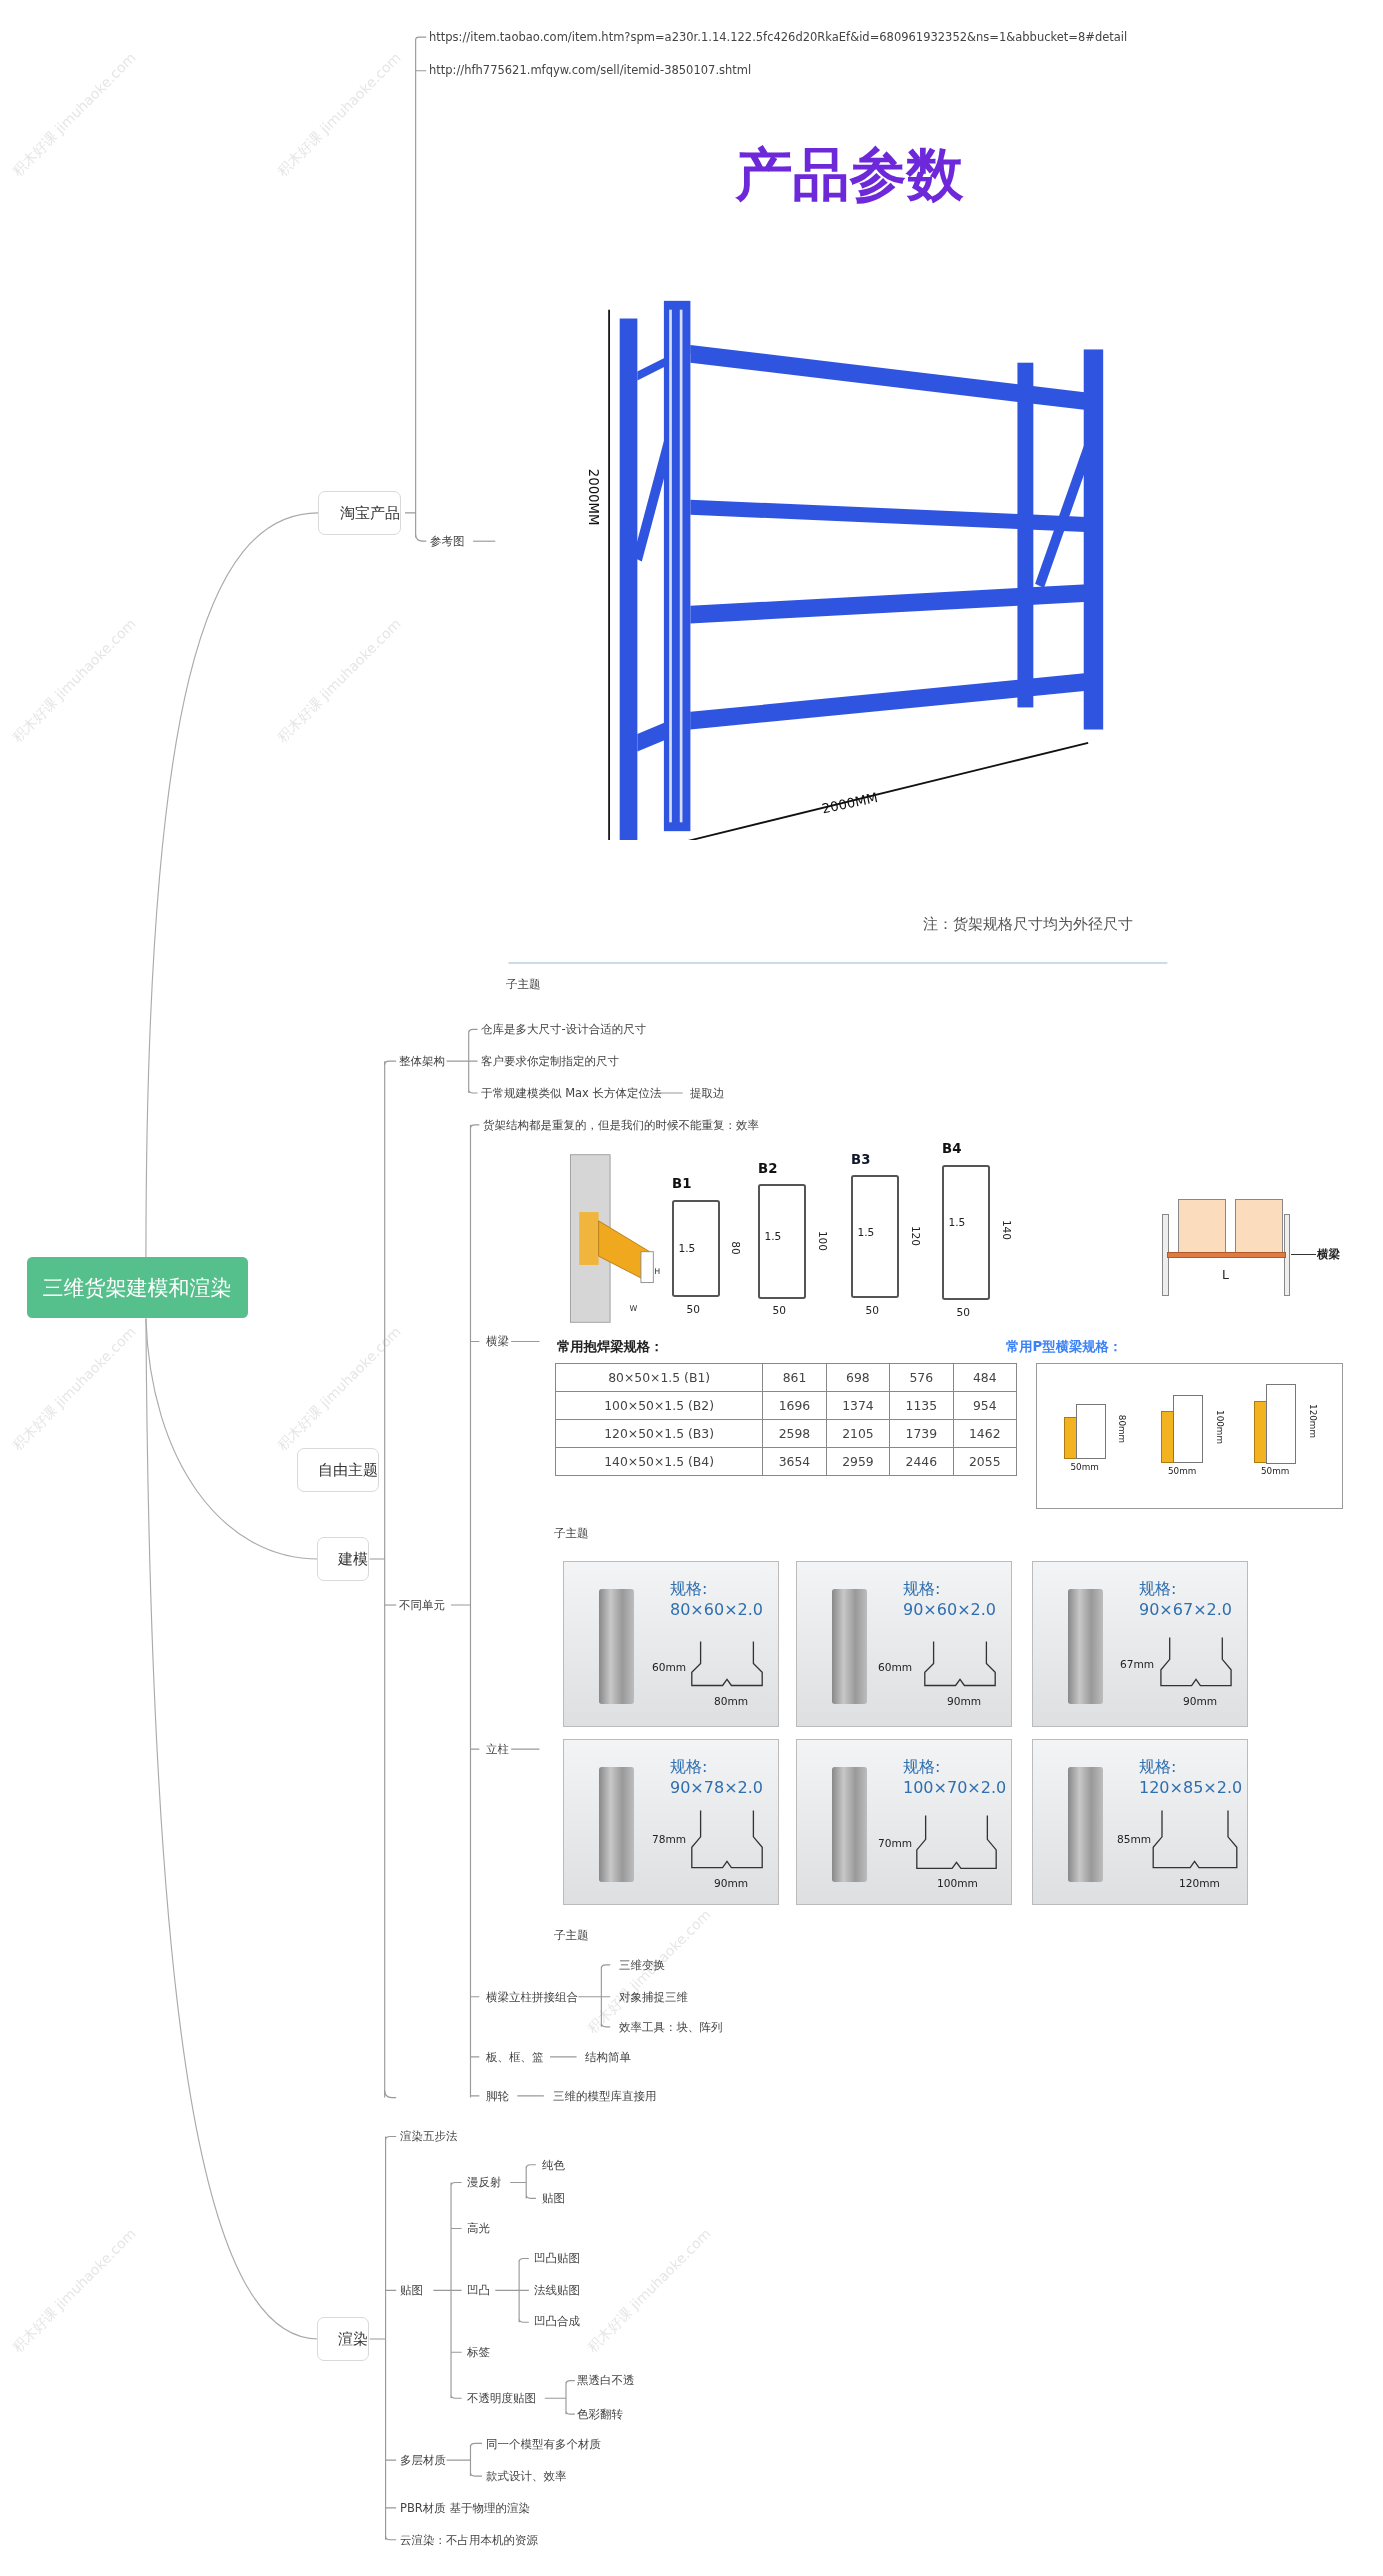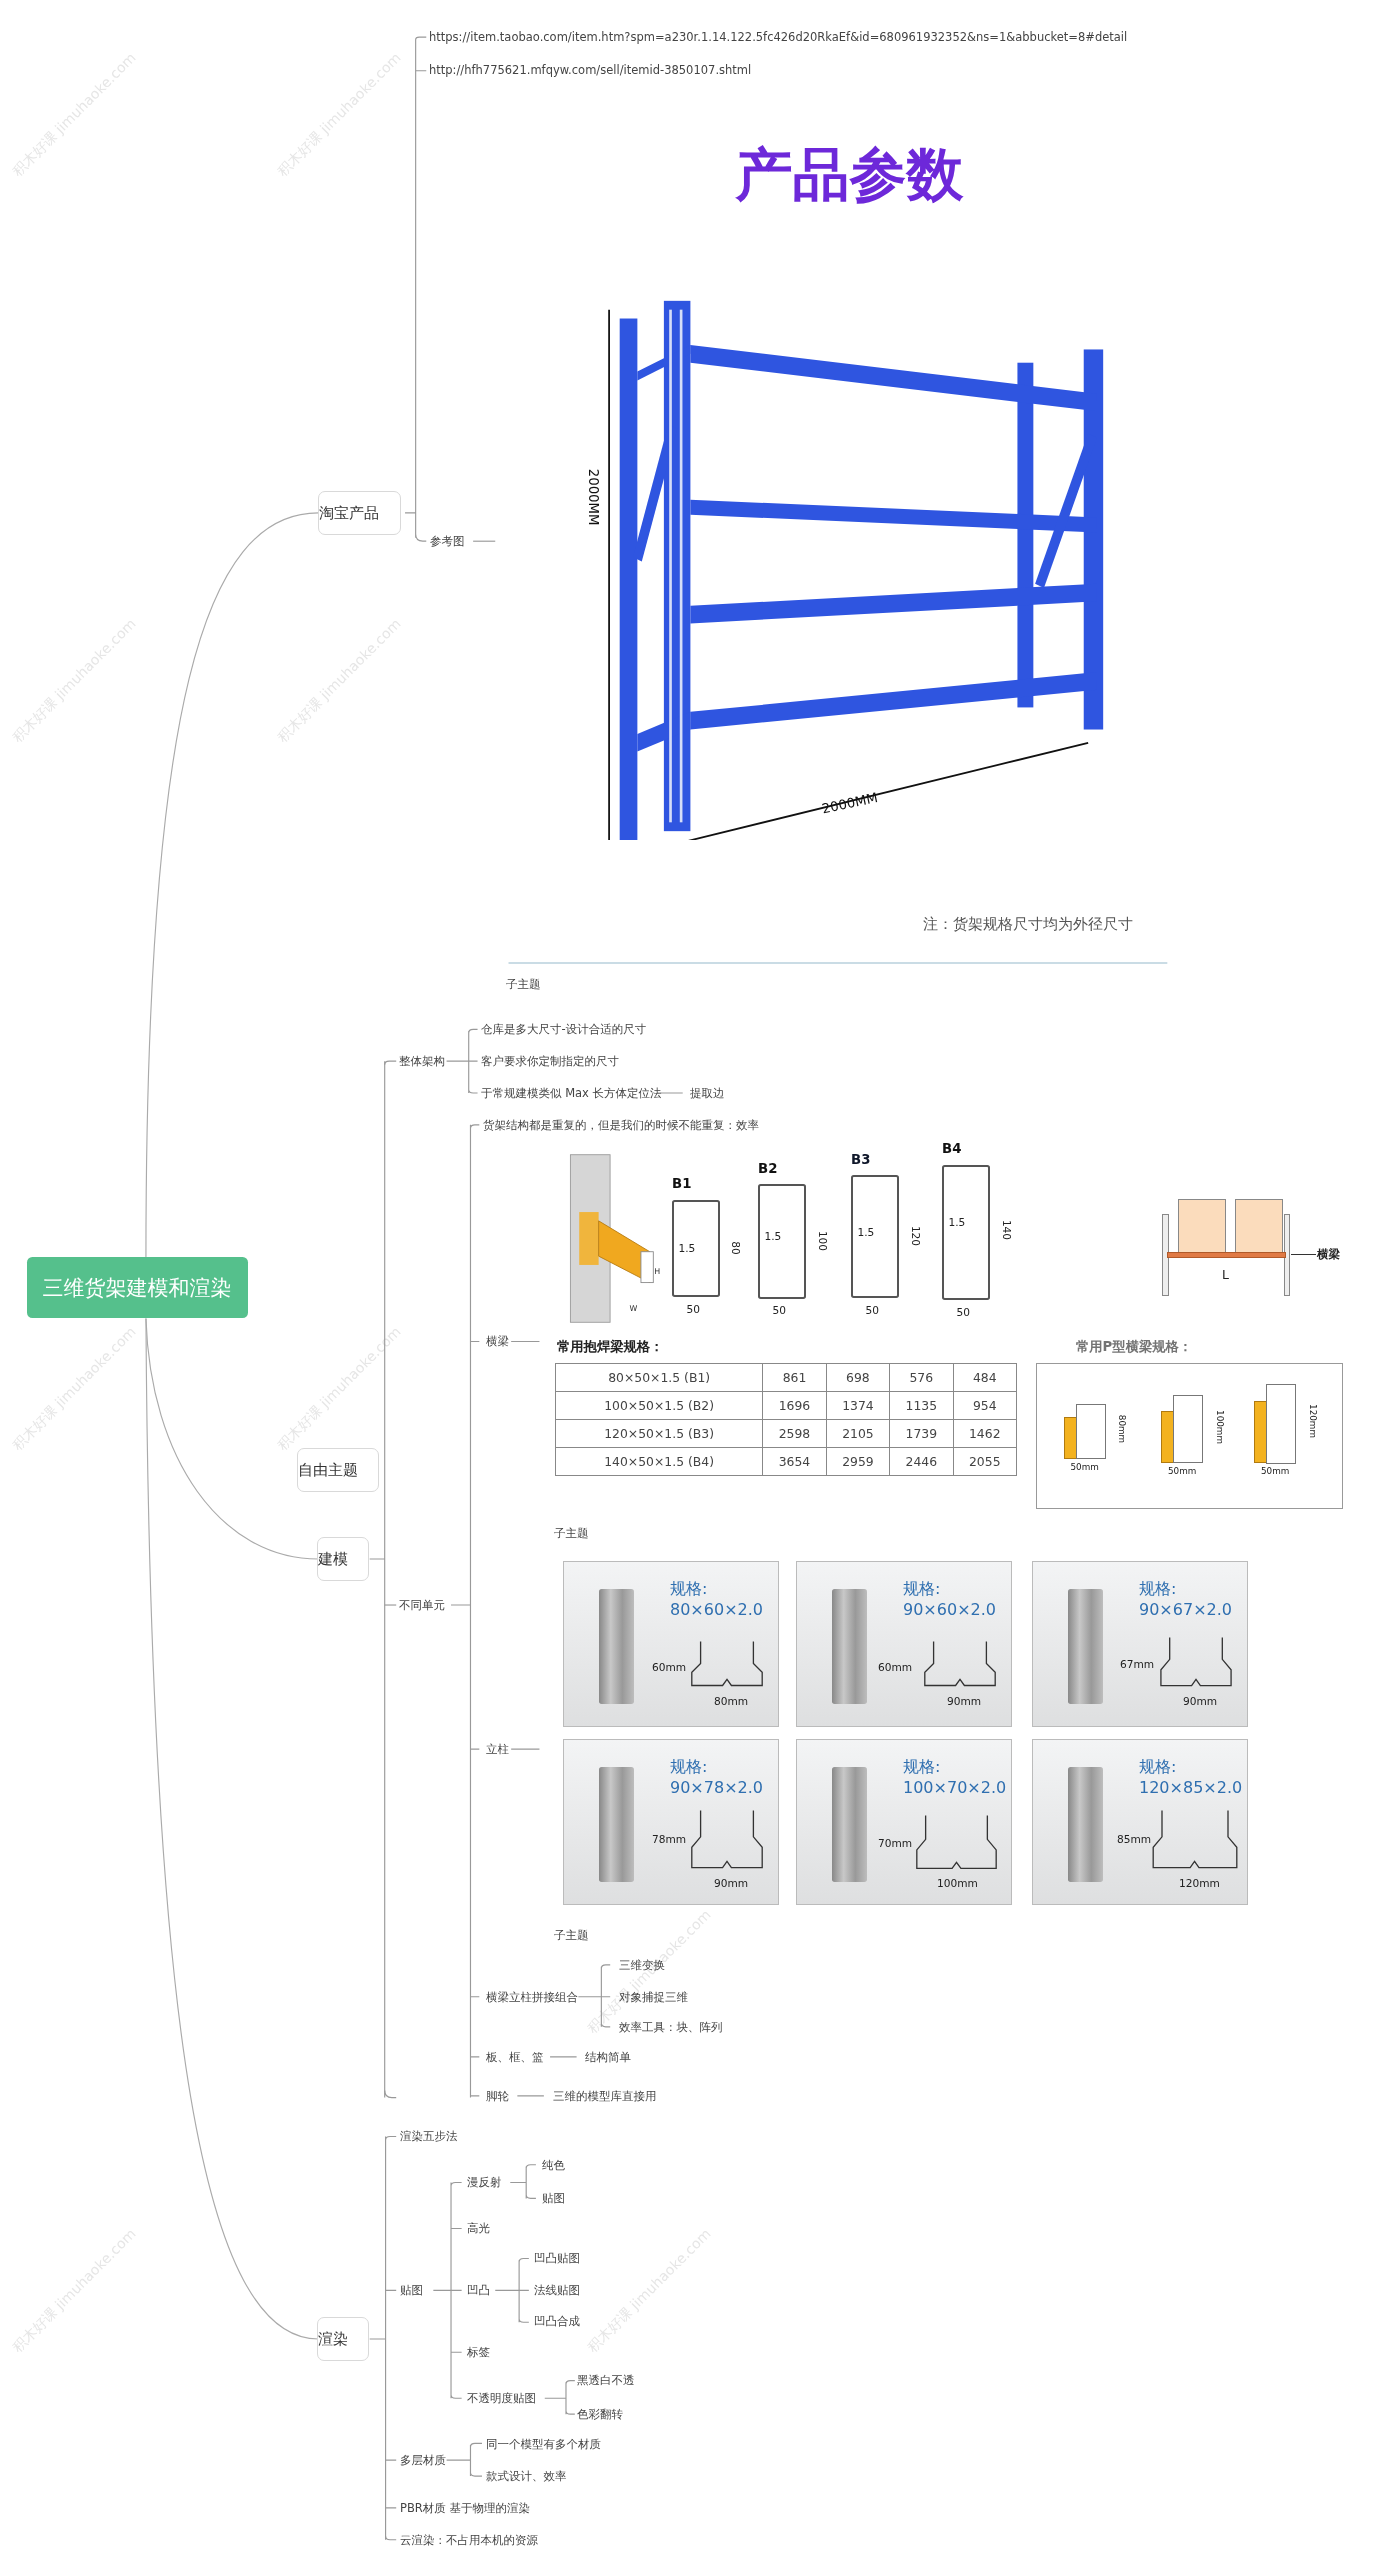--- a/index.html
+++ b/index.html
@@ -1,19 +1,19 @@
 <!DOCTYPE html>
 <html style="font-size:14px"><head>
 <meta charset="utf-8">
 <style>
   html,body{margin:0;padding:0;background:#fff;}
   body{width:1384px;height:2576px;position:relative;overflow:hidden;font-family:"DejaVu Sans","Liberation Sans",sans-serif;color:#444;}
   .abs{position:absolute;}
   .t{position:absolute;font-size:11.5px;color:#444;white-space:nowrap;line-height:14px;}
-  .node{position:absolute;border:1.8px solid #d9d9d9;border-radius:7px;background:#fff;font-size:15px;color:#333;display:flex;align-items:center;justify-content:flex-start;}
+  .node{position:absolute;border:1.8px solid #d9d9d9;border-radius:7px;background:#fff;font-size:15px;color:#333;display:flex;align-items:center;justify-content:flex-end;}
   .root{position:absolute;left:26.5px;top:1257px;width:221px;height:61px;background:#55c08c;border-radius:5.3px;color:#fff;font-size:21px;display:flex;align-items:center;justify-content:center;}
   svg.lines{position:absolute;left:0;top:0;}
   .wm{position:absolute;color:#e6e6e6;font-size:14px;transform:rotate(-45deg);white-space:nowrap;}
   table.spec{border-collapse:collapse;position:absolute;font-size:12.4px;color:#444;}
   table.spec td{border:0.9px solid #888;text-align:center;height:25px;}
   table.spec .hd{background:#b9dfe4;height:51px;}
   .corner{background:#17869a;color:#fff;font-weight:bold;font-size:11.5px;position:relative;}
   .card{position:absolute;width:214px;height:164px;background:linear-gradient(#f3f4f5,#dedfe0);border:0.9px solid #bbb;}
   .card .lbl{position:absolute;left:106px;top:16px;color:#2f6fb0;font-size:16px;line-height:21px;}
   .post{position:absolute;left:35px;top:26.5px;width:35px;height:115px;background:linear-gradient(90deg,#888,#c8c8c8,#999,#bdbdbd);border-radius:2.7px;}
@@ -214,21 +214,21 @@
   <tr>
     <td>140×50×1.5 (B4)</td>
     <td>3654</td>
     <td>2959</td>
     <td>2446</td>
     <td>2055</td>
   </tr>
 </tbody>
   </table>
 
-<div class="abs" style="left:1076px;top:1338px;font-size:13.3px;font-weight:bold;color:#737373;">常用P型横梁规格：</div>
+<div class="abs" style="left:1006px;top:1338px;font-size:13.3px;font-weight:bold;color:#3b82f6;">常用P型横梁规格：</div>
 <div class="abs" style="left:1036px;top:1363px;width:305px;height:144px;border:0.9px solid #999;background:#fff;">
   <div class="abs" style="left:26.5px;top:40px;width:44px;height:53px;">
     <div style="position:absolute;left:0;top:13.3px;width:16px;height:40px;background:#f3b21f;border:0.9px solid #b07a10;"></div>
     <div style="position:absolute;left:12.4px;top:0;width:28px;height:53px;border:0.9px solid #777;background:#fff;"></div>
     <span class="dim" style="left:44px;top:19.5px;transform:rotate(90deg);font-size:8.8px;">80mm</span>
     <span class="dim" style="left:7px;top:58px;font-size:8.8px;">50mm</span>
   </div>
   <div class="abs" style="left:124px;top:31px;width:44px;height:66px;">
     <div style="position:absolute;left:0;top:16px;width:16px;height:50px;background:#f3b21f;border:0.9px solid #b07a10;"></div>
     <div style="position:absolute;left:12.4px;top:0;width:28px;height:66px;border:0.9px solid #777;background:#fff;"></div>

